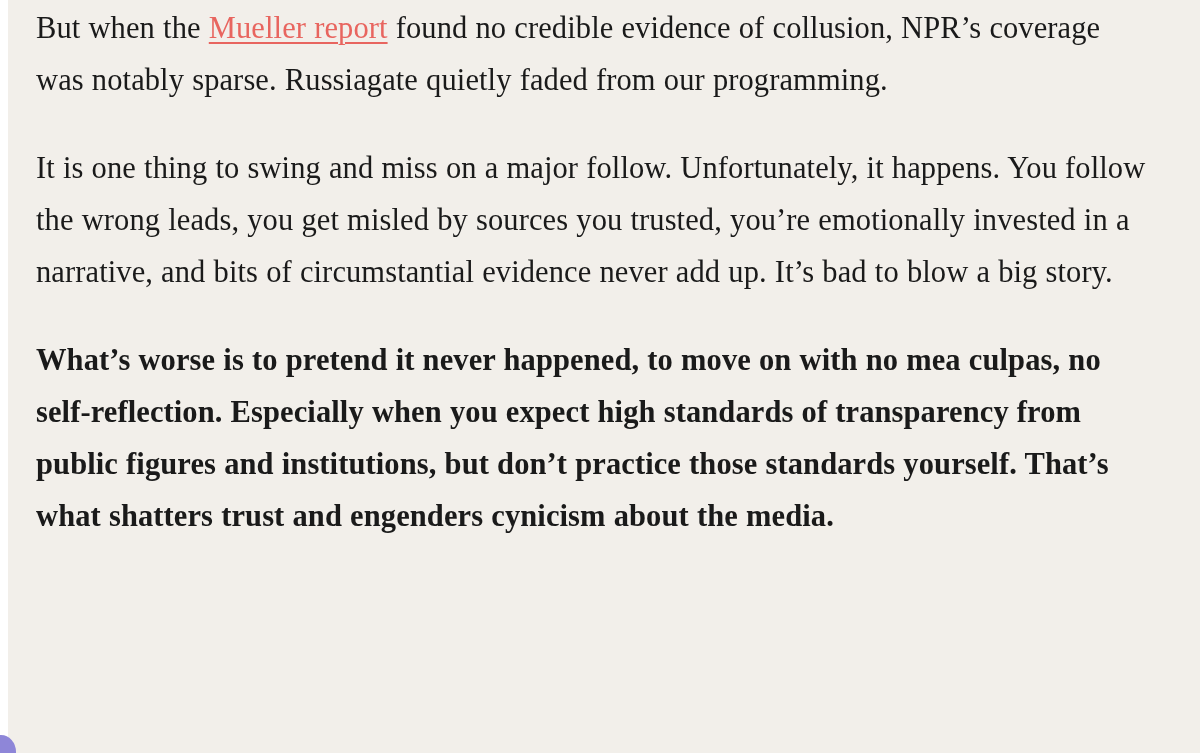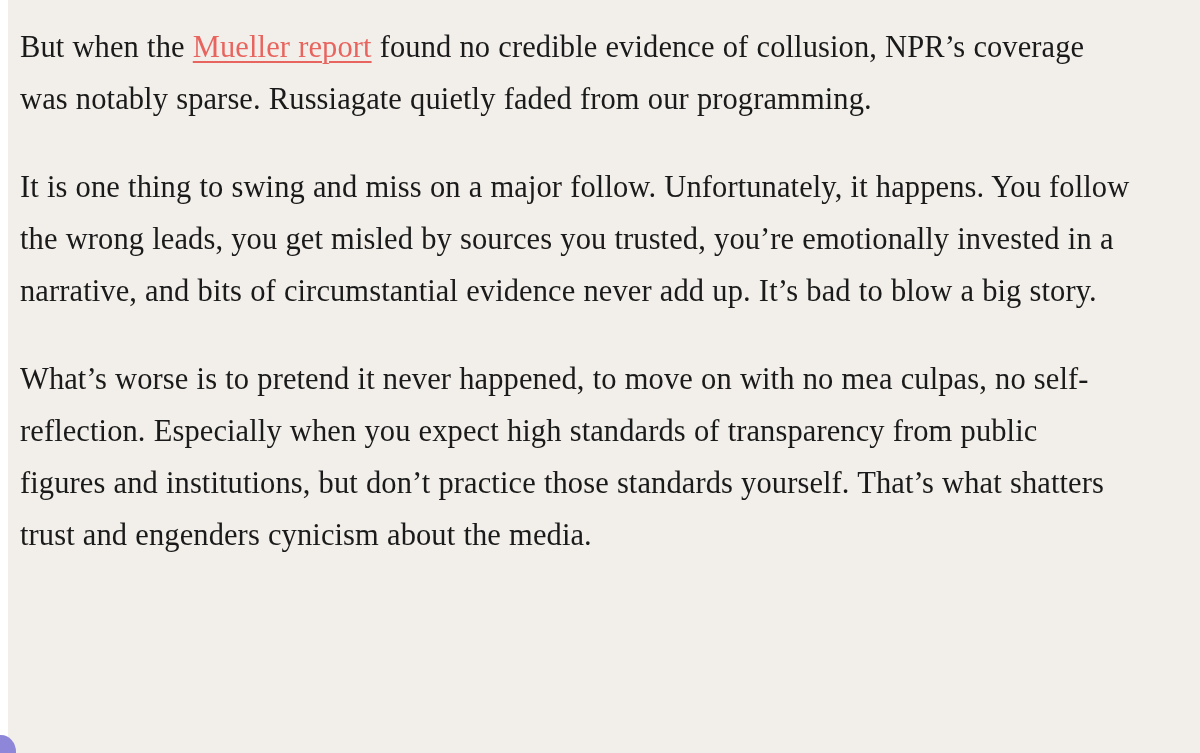--- a/index.html
+++ b/index.html
@@ -32,35 +32,36 @@
     position: absolute;
     left: -14px;
     bottom: -16px;
     width: 30px;
     height: 34px;
     border-radius: 50%;
     background: #8e86d8;
   }
   .article {
     position: absolute;
-    left: 20px;
+    left: 36px;
     top: 0px;
     width: 1110px;
-    padding-top: 21px;
+    padding-top: 2px;
   }
   .para {
     font-size: 30.5px;
     line-height: 52px;
     color: #1a1a1a;
     margin: 0 0 36px 0;
     letter-spacing: 0.1px;
     word-spacing: 0.4px;
   }
   .para:last-child {
     margin-bottom: 0;
+    font-weight: bold;
   }
   .link {
     color: #e8655f;
     text-decoration: underline;
     text-decoration-color: #e8655f;
     text-underline-offset: 4px;
     text-decoration-thickness: 1.5px;
     cursor: pointer;
   }
 </style>

